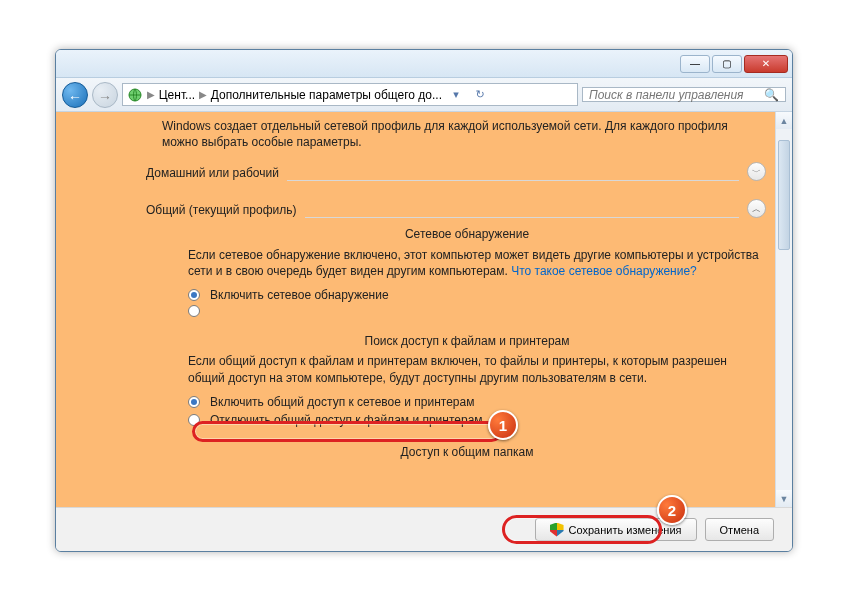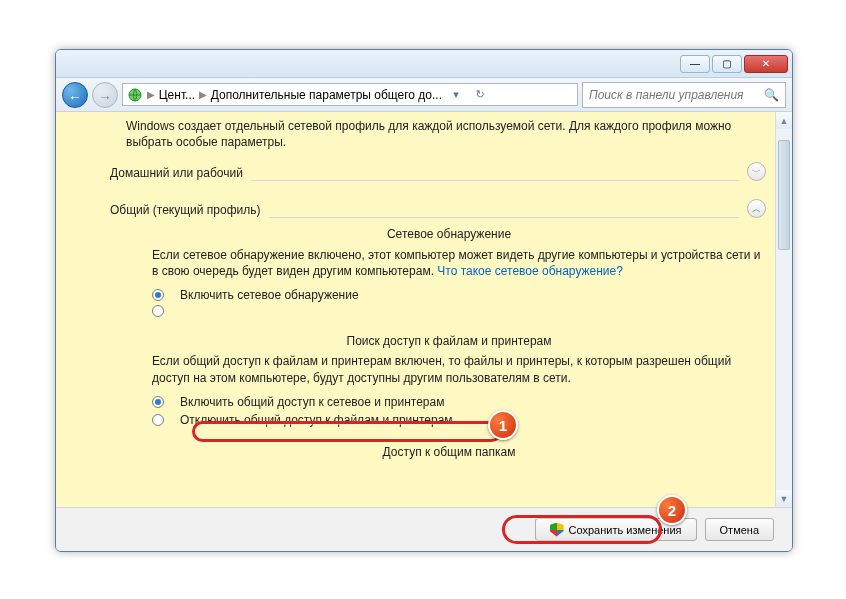--- a/index.html
+++ b/index.html
@@ -14,39 +14,39 @@
 
 
 .navbar { height: 34px; background: linear-gradient(to bottom,#f2f6fa,#e3ebf3); display: flex; align-items: center; padding: 0 6px; gap: 4px; border-bottom: 1px solid #c5d4e2; }
 .nav-back,.nav-fwd { width: 26px; height: 26px; border-radius: 50%; display:flex;align-items:center;justify-content:center; }
 .nav-back { background: radial-gradient(circle at 30% 30%, #6fb8ef, #1a6fb8); border:1px solid #135a97; color:#fff; font-size:14px; }
 .nav-fwd { background: radial-gradient(circle at 30% 30%, #e8eef4, #c8d4df); border:1px solid #a9b8c6; color:#888; font-size:14px; }
 .addrbar { flex:1; height:23px; border:1px solid #a9b8c6; background:#fff; display:flex; align-items:center; padding:0 4px; font-size:12px; gap:4px; }
 .addr-icon{ width:16px;height:16px;display:flex;align-items:center;justify-content:center;color:#2a7ab0;font-size:13px; }
 .addr-sep{ color:#888; font-size:10px; }
 .addr-drop,.addr-refresh{ width:20px;text-align:center;color:#5577aa;font-size:11px;}
-.searchbar{ width:204px; height:26px; border:1px solid #a9b8c6; background:#fff; display:flex; align-items:center; padding:0 6px; font-size:12px; color:#777; font-style:italic; }
+.searchbar{ width:204px; height:15px; border:1px solid #a9b8c6; background:#fff; display:flex; align-items:center; padding:0 6px; font-size:12px; color:#777; font-style:italic; }
 .searchbar .mag{ margin-left:auto; font-style:normal; color:#5577aa;}
 
 
-.content{ position:absolute; top:62px; bottom:44px; left:0; right:0; overflow:hidden; background:#fef9c3;}
+.content{ position:absolute; top:62px; bottom:44px; left:0; right:0; overflow:hidden; background:#fdba74;padding-left:36px;}
 .scroll-track{ position:absolute; right:0; top:0; bottom:0; width:17px; background:#eef2f6; border-left:1px solid #d5dde5;}
 .scroll-arrow{ height:17px; display:flex;align-items:center;justify-content:center; color:#6b85a0; font-size:9px; background:linear-gradient(to bottom,#f7fafd,#e3ebf3);}
 .scroll-thumb{ position:absolute; left:2px; right:2px; top:28px; height:110px; background:linear-gradient(to right,#dbe7f2,#c3d4e4); border:1px solid #a9bfd4; border-radius:2px;}
 
 .body{ padding: 6px 26px 6px 70px; font-size:12px; color:#222; line-height:1.35; }
 .intro{ margin-bottom:12px; }
 .section-row{ display:flex; align-items:flex-end; margin:6px 0 4px -16px; }
 .section-row .title{ white-space:nowrap; }
 .section-row .rule{ flex:1; border-top:1px solid #d8d8d8; margin:0 8px; }
 .chev{ width:19px;height:19px;border:1px solid #b5b5b5;border-radius:50%;background:linear-gradient(to bottom,#fdfdfd,#e7e7e7);display:flex;align-items:center;justify-content:center;font-size:9px;color:#555;}
 .sub-title{ margin:8px 0 4px 6px;text-align:center; }
 .para{ margin:4px 0 8px 26px; }
 .link{ color:#0066cc; text-decoration:none; }
-.radio-row{ margin:2px 0 2px 26px; display:flex; align-items:center; gap:16px; }
+.radio-row{ margin:2px 0 2px 26px; display:flex; align-items:center; gap:10px; }
 .radio-dot{ width:12px;height:12px;border:1px solid #7a7a7a;border-radius:50%;background:#fff;display:flex;align-items:center;justify-content:center;}
 .radio-dot.sel::after{ content:""; width:6px;height:6px;border-radius:50%;background:#3b78c4;}
 
 
 .hl{ position:absolute; border:3px solid #d22; border-radius:18px; pointer-events:none; box-shadow:0 0 0 1px rgba(255,255,255,.4) inset;}
 .badge{ position:absolute; width:30px;height:30px;border-radius:50%;background:radial-gradient(circle at 30% 30%,#ff7a3a,#c92f10);border:2px solid #fff;box-shadow:0 1px 3px rgba(0,0,0,.5);color:#fff;font-weight:bold;display:flex;align-items:center;justify-content:center;font-size:15px;}
 
 
 .footer{ position:absolute; bottom:0; left:0; right:0; height:44px; background:#f1f1f1; border-top:1px solid #d8d8d8; display:flex; align-items:center; justify-content:flex-end; padding-right:18px; gap:8px;}
 .btn{ height:23px; padding:0 14px; border:1px solid #aeaeae; background:linear-gradient(to bottom,#fdfdfd,#e7e7e7); font-size:11px; border-radius:3px; display:flex;align-items:center; gap:5px;}

